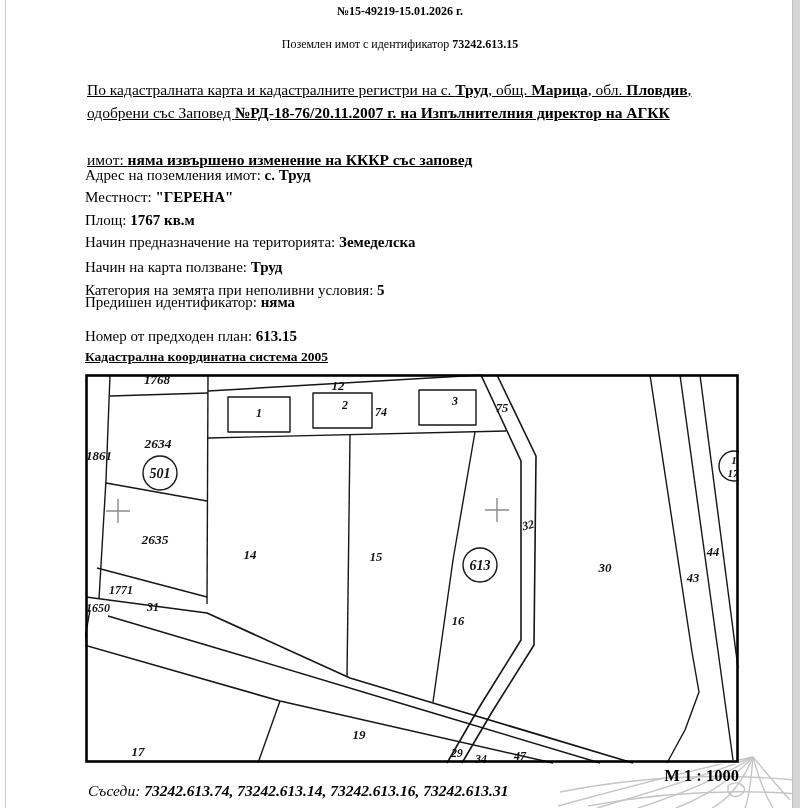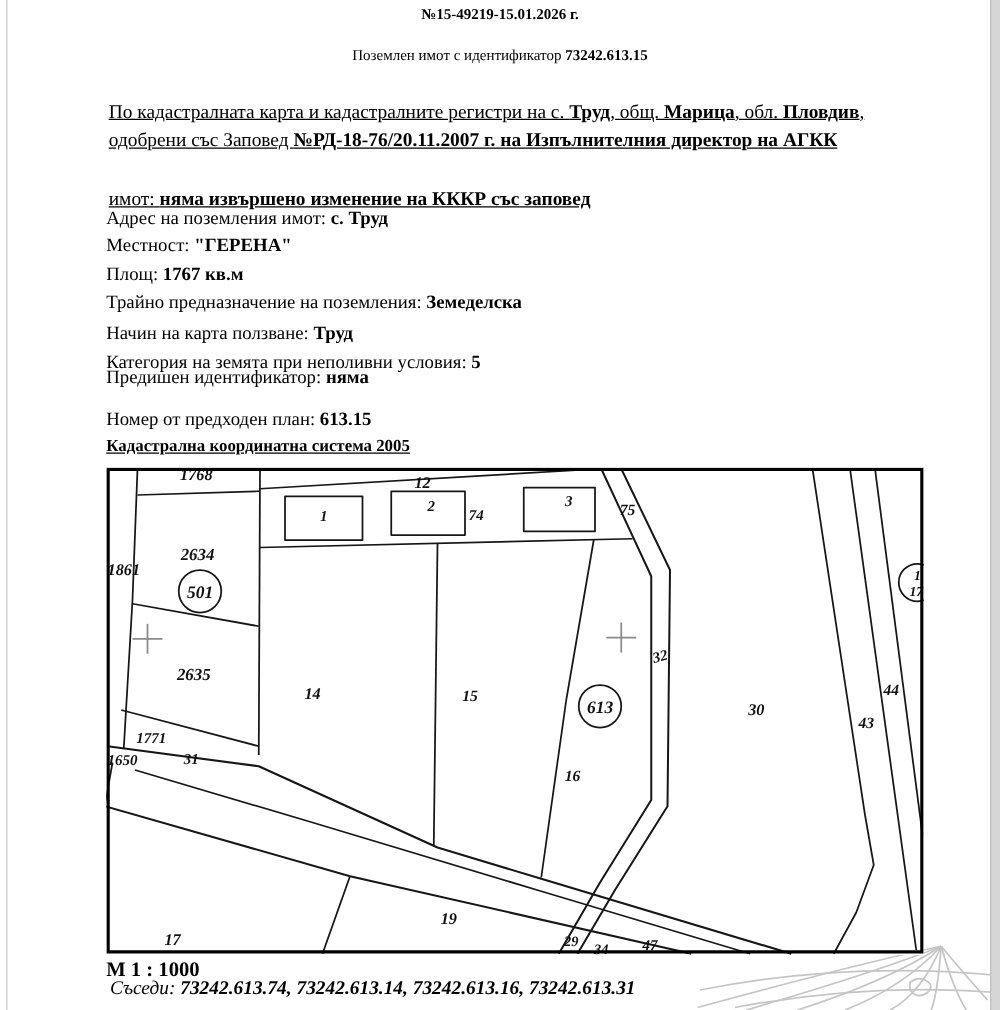--- a/index.html
+++ b/index.html
@@ -7,21 +7,21 @@
     width:800px;height:808px;position:relative;background:#ffffff;
     font-family:"Liberation Serif", serif;color:#000;overflow:hidden;
   }
   .edge-left{position:absolute;left:5px;top:0;width:1px;height:808px;background:#c9c9c9;z-index:6;}
   .edge-right{position:absolute;right:0;top:0;width:7px;height:808px;background:#d6d6d6;border-left:1px solid #c0c0c0;z-index:6;}
   .hdr{position:absolute;left:0;width:100%;text-align:center;font-size:12px;z-index:3;}
   .b{font-weight:bold;}
   .para{position:absolute;left:85px;width:652px;font-size:15.5px;line-height:23px;z-index:3;margin:2px;text-decoration:underline;}
   .fact{position:absolute;left:85px;width:660px;font-size:15px;white-space:nowrap;z-index:3;}
   .coordsys{position:absolute;left:85px;font-size:13.5px;font-weight:bold;z-index:3;text-decoration:underline;}
-  .scaleline{position:absolute;left:85px;width:654px;text-align:left;font-size:16.5px;font-weight:bold;z-index:3;}
+  .scaleline{position:absolute;left:85px;width:654px;text-align:right;font-size:16.5px;font-weight:bold;z-index:3;}
   .neighbors{position:absolute;left:88px;font-size:15.5px;z-index:3;white-space:nowrap;font-style:italic;}
   svg text{font-family:"Liberation Serif", serif;font-style:italic;font-weight:bold;fill:#111;}
   #map-svg{position:absolute;left:85px;top:374px;z-index:2;}
   #globe-svg{position:absolute;left:540px;top:676px;z-index:1;}
 </style>
 </head>
 <body>
 
 <div class="edge-left"></div>
 <div class="edge-right"></div>
@@ -30,21 +30,21 @@
 
 <div class="hdr" style="top:37px"><span>Поземлен имот с идентификатор </span><span class="b">73242.613.15</span></div>
 
 <p class="para" style="top:76px"><span>По кадастралната карта и кадастралните регистри на с. </span><span class="b">Труд</span><span>, общ. </span><span class="b">Марица</span><span>, обл. </span><span class="b">Пловдив</span><span>,</span><br><span>одобрени със Заповед </span><span class="b">№РД-18-76/20.11.2007 г. на Изпълнителния директор на АГКК</span></p>
 
 <p class="para" style="top:123px"><br><span>имот: </span><span class="b">няма извършено изменение на КККР със заповед</span></p>
 
 <div class="fact" style="top:167px"><span>Адрес на поземления имот: </span><span class="b">с. Труд</span></div>
 <div class="fact" style="top:189px"><span>Местност: </span><span class="b">"ГЕРЕНА"</span></div>
 <div class="fact" style="top:212px"><span>Площ: </span><span class="b">1767 кв.м</span></div>
-<div class="fact" style="top:234px"><span>Трайно предназначение на поземления: </span><span class="b">Земеделска</span></div>
+<div class="fact" style="top:234px"><span>Начин предназначение на територията: </span><span class="b">Земеделска</span></div>
 <div class="fact" style="top:259px"><span>Начин на карта ползване: </span><span class="b">Труд</span></div>
 <div class="fact" style="top:282px"><span>Категория на земята при неполивни условия: </span><span class="b">5</span></div>
 <div class="fact" style="top:294px"><span>Предишен идентификатор: </span><span class="b">няма</span></div>
 <div class="fact" style="top:328px"><span>Номер от предходен план: </span><span class="b">613.15</span></div>
 
 <div class="coordsys" style="top:349px">Кадастрална координатна система 2005</div>
 
 <svg id="globe-svg" width="260" height="132" viewBox="540 676 260 132">
   <g fill="none" stroke="#bfbfbf" stroke-width="1.4" opacity="0.9">
     <path d="M753,757 Q690,770 558,806"></path>

